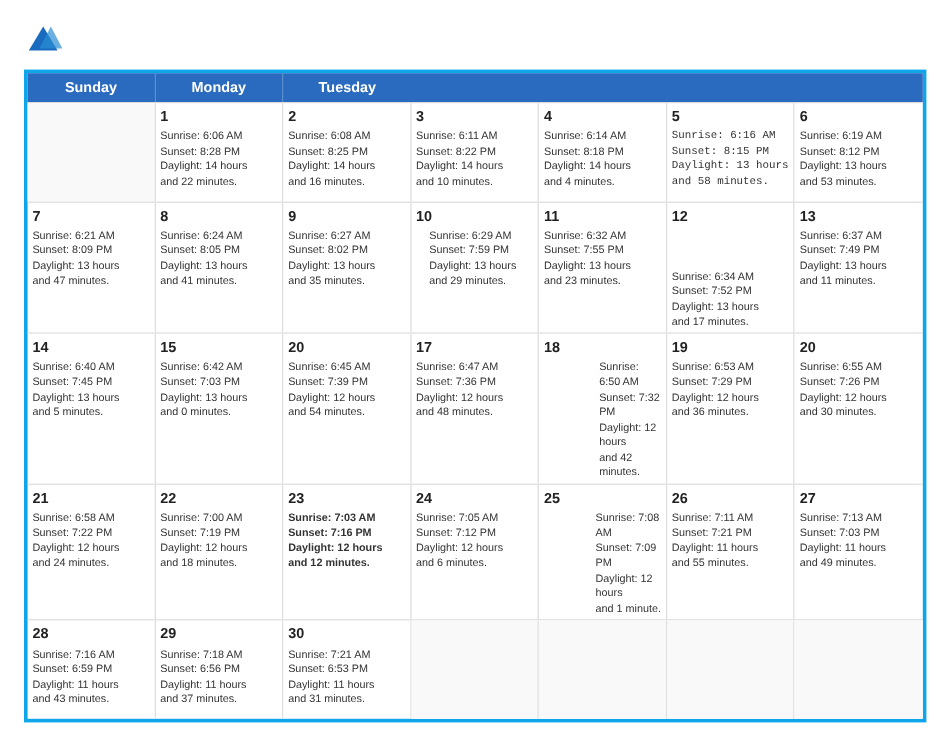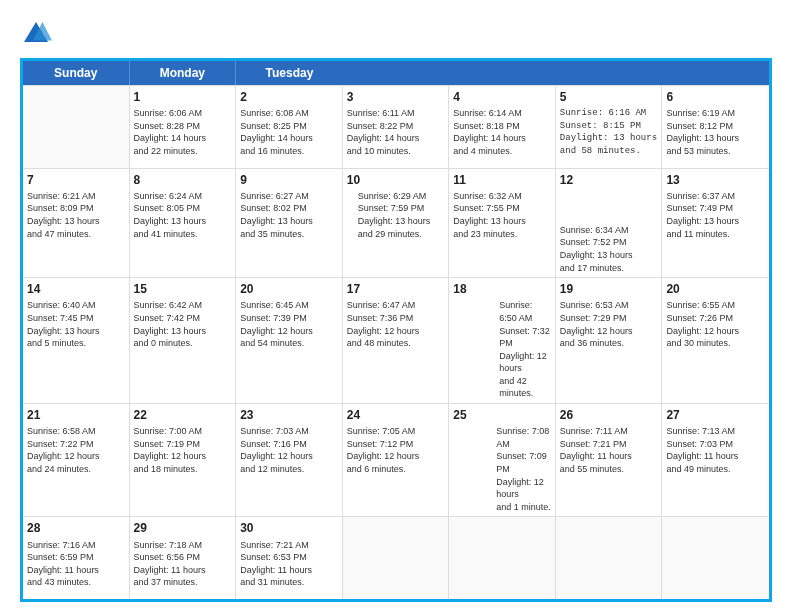--- a/index.html
+++ b/index.html
@@ -241,21 +241,21 @@
           <div class="cal-cell">
             <span class="day-num">14</span>
             <div class="cell-info" style="white-space: pre-line;">Sunrise: 6:40 AM
 Sunset: 7:45 PM
 Daylight: 13 hours
 and 5 minutes.</div>
           </div>
           <div class="cal-cell">
             <span class="day-num">15</span>
             <div class="cell-info" style="white-space: pre-line;">Sunrise: 6:42 AM
-Sunset: 7:42 PM
+Sunset: 7:03 PM
 Daylight: 13 hours
 and 0 minutes.</div>
           </div>
           <div class="cal-cell">
             <span class="day-num">20</span>
             <div class="cell-info" style="white-space: pre-line;">Sunrise: 6:45 AM
 Sunset: 7:39 PM
 Daylight: 12 hours
 and 54 minutes.</div>
           </div>
@@ -298,21 +298,21 @@
           </div>
           <div class="cal-cell">
             <span class="day-num">22</span>
             <div class="cell-info" style="white-space: pre-line;">Sunrise: 7:00 AM
 Sunset: 7:19 PM
 Daylight: 12 hours
 and 18 minutes.</div>
           </div>
           <div class="cal-cell">
             <span class="day-num">23</span>
-            <div class="cell-info" style="white-space: pre-line;">Sunrise: 7:03 AM
+            <div class="cell-info" style="white-space: pre-line; font-weight: bold;">Sunrise: 7:03 AM
 Sunset: 7:16 PM
 Daylight: 12 hours
 and 12 minutes.</div>
           </div>
           <div class="cal-cell">
             <span class="day-num">24</span>
             <div class="cell-info" style="white-space: pre-line;">Sunrise: 7:05 AM
 Sunset: 7:12 PM
 Daylight: 12 hours
 and 6 minutes.</div>

